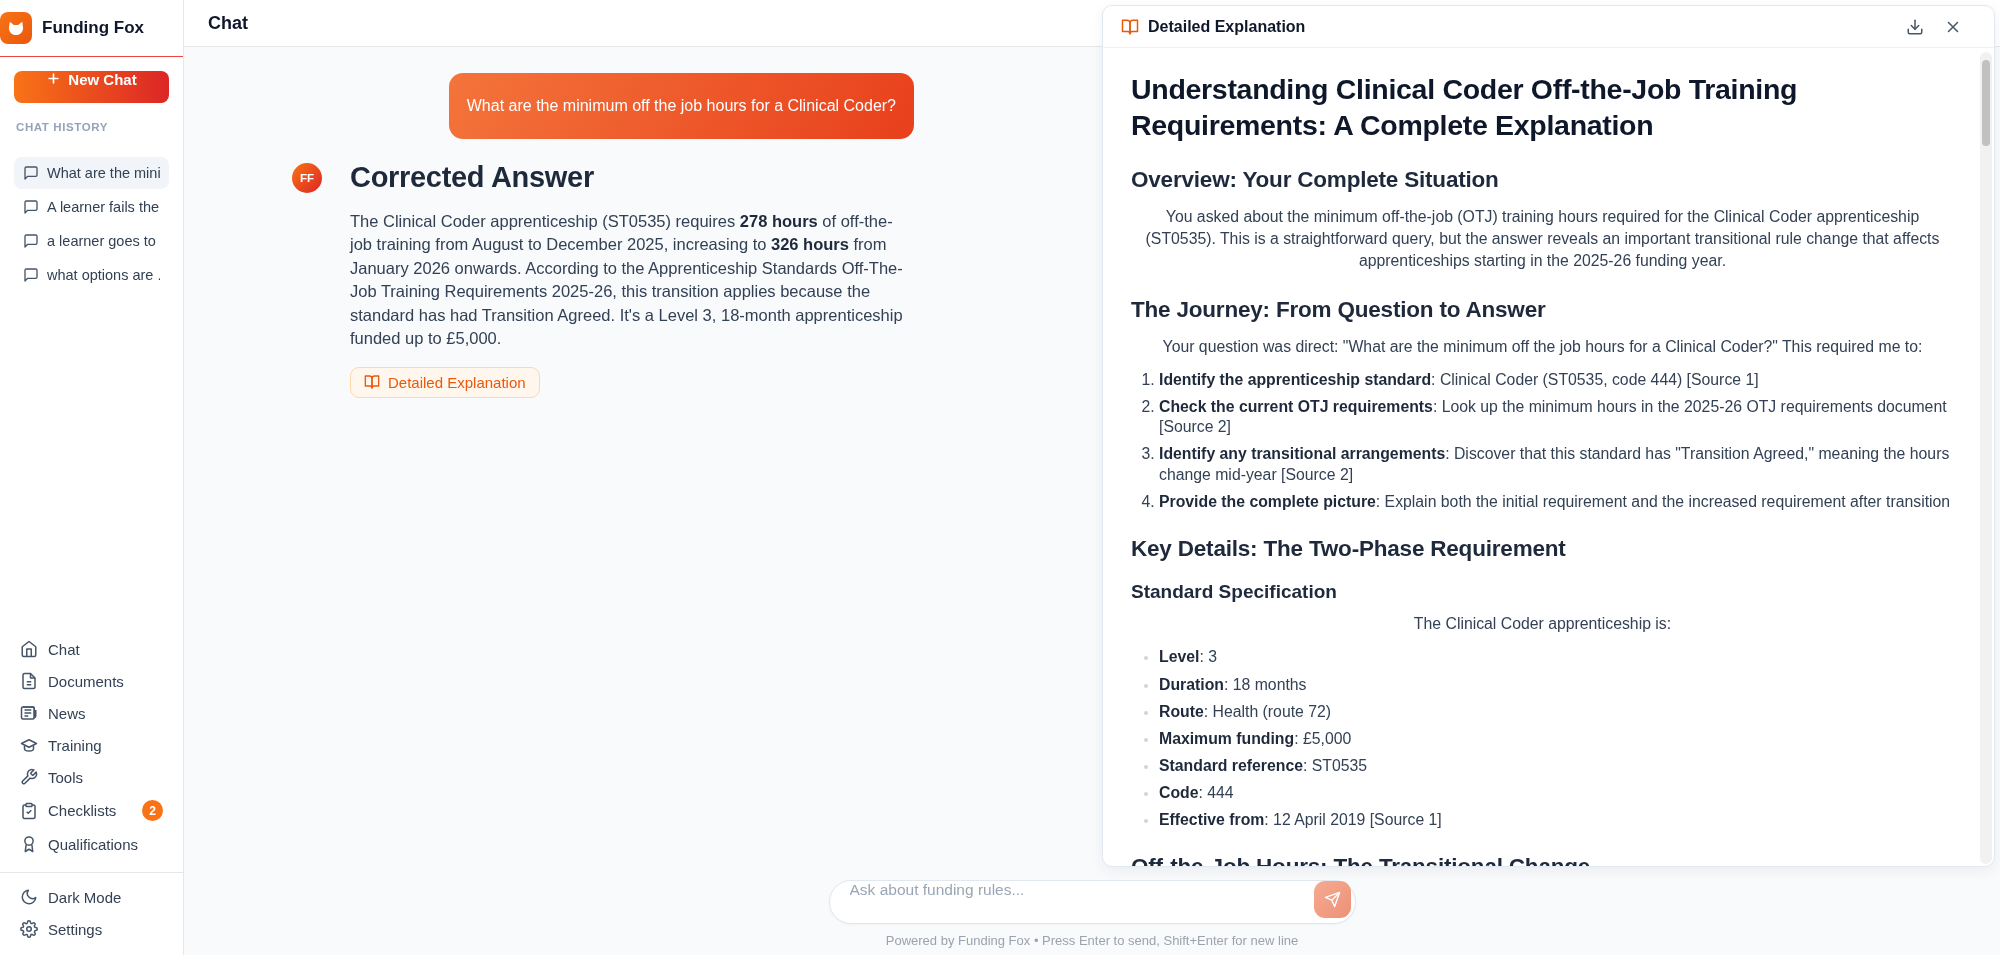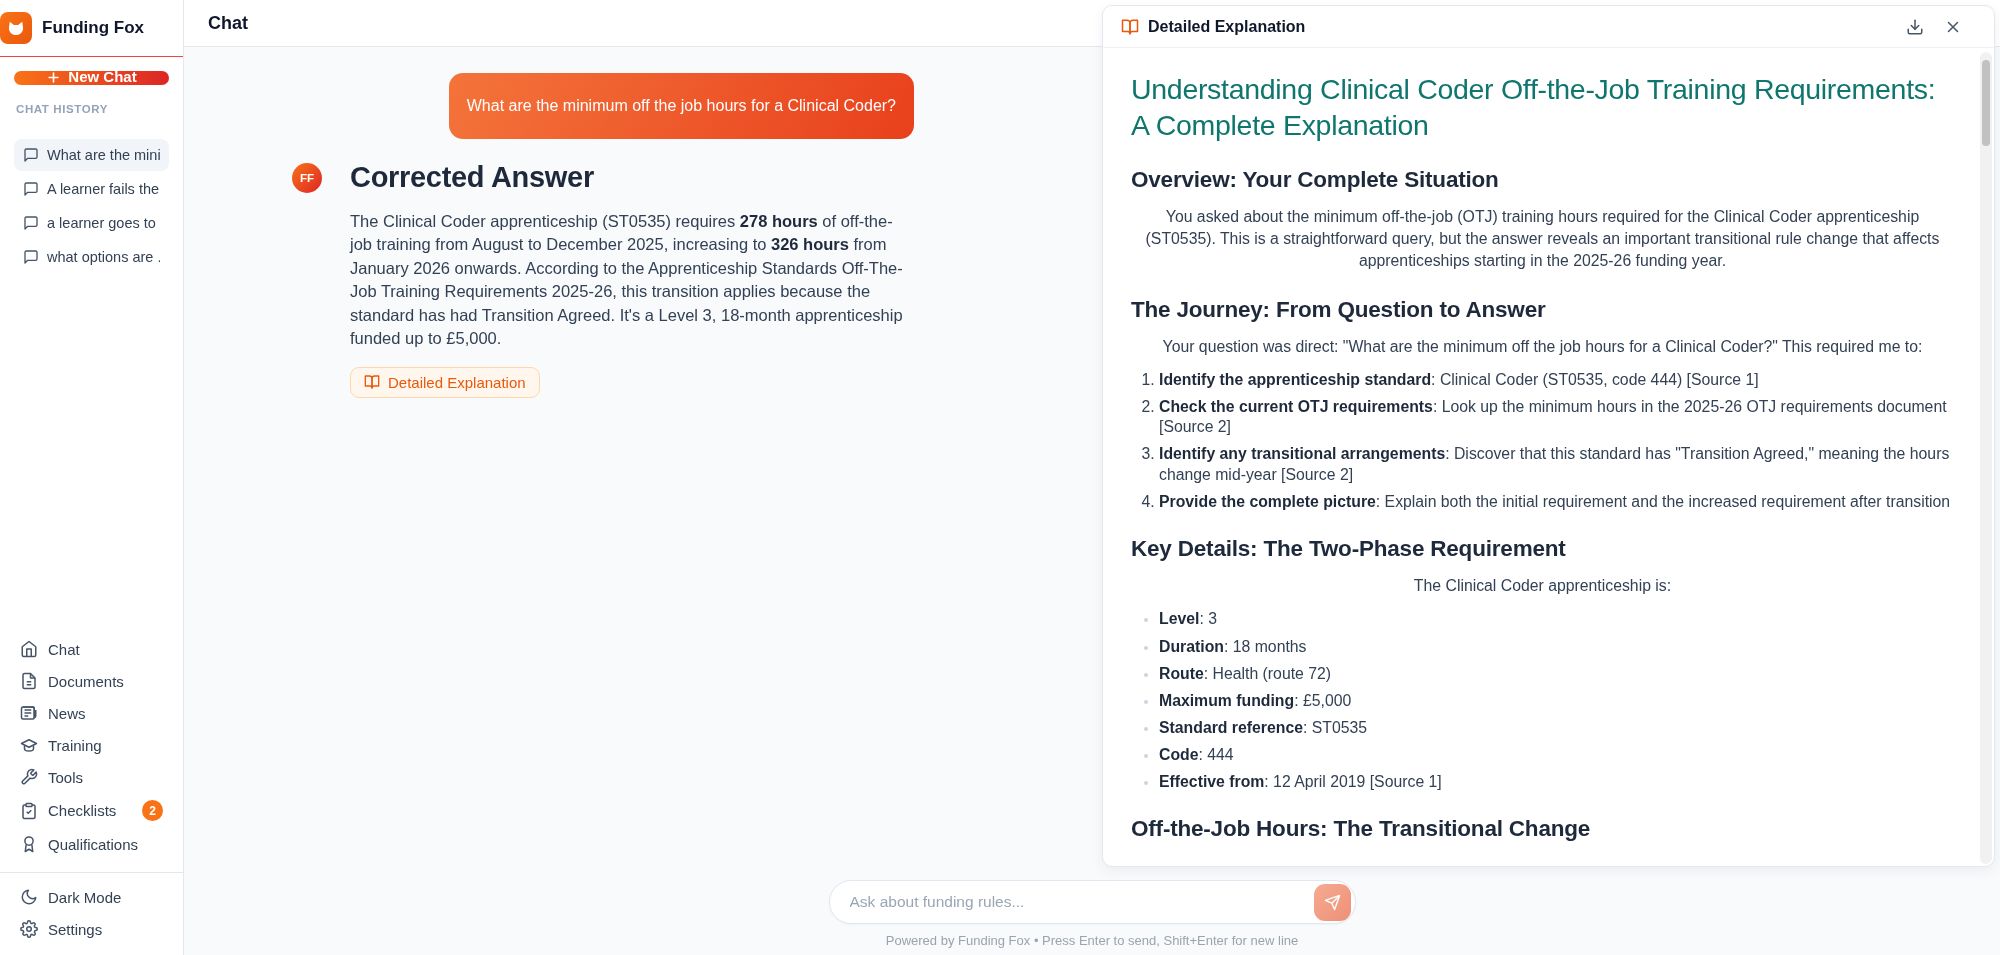--- a/index.html
+++ b/index.html
@@ -5,21 +5,21 @@
   * { margin:0; padding:0; box-sizing:border-box; }
   html,body { width:2000px; height:955px; overflow:hidden; font-family:"Liberation Sans", sans-serif; background:#f8fafc; color:#0f172a; }
   .app { display:flex; width:2000px; height:955px; }
 
   
   .sidebar { width:184px; min-width:184px; background:#ffffff; border-right:1px solid #e5e7eb; display:flex; flex-direction:column; }
   .brand-row { display:flex; align-items:center; gap:10px; padding:12px 0; border-bottom:1px solid #ef4444; }
   .brand-logo { width:32px; height:32px; border-radius:8px; background:linear-gradient(135deg,#f97316,#ea580c); display:flex; align-items:center; justify-content:center; }
   .brand-name { font-size:17px; font-weight:bold; color:#0f172a; }
   .side-top { padding:14px 14px 0 14px; }
-  .new-chat-btn { width:100%; height:14px; border:none; border-radius:8px; background:linear-gradient(90deg,#f97316,#dc2626); color:#fff; font-size:15px; font-weight:bold; display:flex; align-items:flex-end; justify-content:center; gap:7px; cursor:pointer; font-family:inherit; }
+  .new-chat-btn { width:100%; height:32px; border:none; border-radius:8px; background:linear-gradient(90deg,#f97316,#dc2626); color:#fff; font-size:15px; font-weight:bold; display:flex; align-items:flex-start; justify-content:center; gap:7px; cursor:pointer; font-family:inherit; }
   .history-label { margin:18px 2px 24px 2px; font-size:11.5px; font-weight:bold; letter-spacing:0.6px; color:#94a3b8; }
   .history-item { display:flex; align-items:center; gap:8px; padding:8px 9px; border-radius:8px; color:#334155; font-size:14.5px; cursor:pointer; margin-bottom:2px; }
   .history-item.selected { background:#f1f5f9; }
   .history-item svg { flex:none; color:#475569; }
   .hist-label { white-space:nowrap; overflow:hidden; }
   .side-spacer { flex:1; }
   .side-nav { padding:8px 14px 4px 14px; }
   .nav-item { display:flex; align-items:center; gap:10px; padding:7px 6px; color:#334155; font-size:15px; cursor:pointer; border-radius:8px; }
   .nav-item svg { color:#475569; flex:none; }
   .nav-badge { margin-left:auto; min-width:21px; height:21px; border-radius:50%; background:#f97316; color:#fff; font-size:12px; font-weight:bold; display:flex; align-items:center; justify-content:center; }
@@ -38,34 +38,34 @@
   .user-bubble { margin-left:auto; background:linear-gradient(120deg,#f4743b,#e8401c); color:#fff; font-size:16px; font-weight:500; padding:24px 18px; border-radius:14px; max-width:90%; }
   .answer-block { display:flex; gap:28px; margin-top:22px; }
   .answer-avatar { width:30px; height:30px; border-radius:50%; background:linear-gradient(135deg,#f97316,#dc2626); color:#fff; font-size:11.5px; font-weight:bold; display:flex; align-items:center; justify-content:center; flex:none; margin-top:2px; }
   .answer-heading { font-size:29px; font-weight:800; color:#1e293b; letter-spacing:-0.3px; }
   .answer-text { margin-top:16px; font-size:16.5px; line-height:1.42; color:#334155; }
   .answer-text strong { color:#1e293b; }
   .detail-btn { margin-top:16px; display:inline-flex; align-items:center; gap:8px; height:31px; padding:0 13px; background:#fff7ed; border:1px solid #fed7aa; border-radius:9px; color:#ea580c; font-size:15px; font-weight:500; cursor:pointer; font-family:inherit; align-self:flex-start; }
 
   
   .composer { position:absolute; left:0; right:0; bottom:0; height:84px; display:flex; flex-direction:column; align-items:center; padding-top:9px; background:transparent; }
-  .input-row { width:527px; height:44px; background:#fff; border:1px solid #e2e8f0; border-radius:22px; display:flex; align-items:center; padding:0 4px 0 20px; box-shadow:0 1px 2px rgba(15,23,42,0.04); }
+  .input-row { width:527px; height:44px; background:#fff; border:1px solid #e2e8f0; border-radius:22px; display:flex; align-items:flex-start; padding:0 4px 0 20px; box-shadow:0 1px 2px rgba(15,23,42,0.04); }
   .chat-input { flex:1; border:none; outline:none; font-size:15.5px; color:#334155; background:transparent; font-family:inherit; }
   .chat-input::placeholder { color:#9aa6b5; }
   .send-btn { width:37px; height:37px; border:none; border-radius:11px; background:linear-gradient(135deg,#f5ab91,#ee9078); color:#fff; display:flex; align-items:center; justify-content:center; cursor:pointer; }
   .composer-note { margin-top:9px; font-size:13px; color:#9ca3af; }
 
   
   .detail-panel { position:absolute; top:5px; right:5px; bottom:88px; width:893px; background:#ffffff; border:1px solid #e2e8f0; border-radius:10px; box-shadow:0 4px 14px rgba(15,23,42,0.06); display:flex; flex-direction:column; overflow:hidden; }
   .panel-header { height:42px; min-height:42px; border-bottom:1px solid #eef0f3; display:flex; align-items:center; padding:0 18px; gap:9px; }
   .panel-header-title { font-size:16px; font-weight:bold; color:#0f172a; }
   .panel-header-icons { margin-left:auto; display:flex; align-items:center; gap:20px; padding-right:14px; }
   .picon { color:#475569; cursor:pointer; display:flex; }
   .panel-body { flex:1; overflow:hidden; padding:20px 40px 0 28px; position:relative; }
-  .doc h1 { font-size:28.5px; line-height:1.25; font-weight:400; color:#0f766e; letter-spacing:-0.3px; margin:4px 0 14px 0; }
+  .doc h1 { font-size:28.5px; line-height:1.25; font-weight:700; color:#0f172a; letter-spacing:-0.3px; margin:4px 0 14px 0; }
   .doc h2 { font-size:22.5px; font-weight:bold; color:#1e293b; margin:24px 0 13px 0; letter-spacing:-0.2px; }
   .doc h3 { font-size:19px; font-weight:bold; color:#1e293b; margin:19px 0 10px 0; }
   .doc p { font-size:15.8px; line-height:1.4; color:#334155; margin:0 0 9px 0;text-align:center; }
   .doc strong { color:#1e293b; }
   .doc ol, .doc ul { margin:12px 0 12px 0; padding-left:28px; }
   .doc li { font-size:15.8px; line-height:1.3; color:#334155; margin-bottom:6.5px; }
   .doc ul li::marker { color:#cbd5e1; font-size:13px; }
   .panel-scrollbar { position:absolute; top:46px; bottom:2px; right:2px; width:12px; background:#f1f1f1; border-radius:6px; }
   .panel-scroll-thumb { position:absolute; top:8px; right:2px; width:8px; height:86px; border-radius:4px; background:#c1c1c1; cursor:grab; }
 </style>
@@ -288,20 +288,21 @@
           <h2>The Journey: From Question to Answer</h2>
           <p>Your question was direct: "What are the minimum off the job hours for a Clinical Coder?" This required me to:</p>
           <ol>
             <li><strong>Identify the apprenticeship standard</strong><span>: Clinical Coder (ST0535, code 444) [Source 1]</span></li>
             <li><strong>Check the current OTJ requirements</strong><span>: Look up the minimum hours in the 2025-26 OTJ requirements document [Source 2]</span></li>
             <li><strong>Identify any transitional arrangements</strong><span>: Discover that this standard has "Transition Agreed," meaning the hours change mid-year [Source 2]</span></li>
             <li><strong>Provide the complete picture</strong><span>: Explain both the initial requirement and the increased requirement after transition</span></li>
           </ol>
 
           <h2>Key Details: The Two-Phase Requirement</h2>
+          <h3>Standard Specification</h3>
           <p>The Clinical Coder apprenticeship is:</p>
           <ul>
             <li><strong>Level</strong><span>: 3</span></li>
             <li><strong>Duration</strong><span>: 18 months</span></li>
             <li><strong>Route</strong><span>: Health (route 72)</span></li>
             <li><strong>Maximum funding</strong><span>: £5,000</span></li>
             <li><strong>Standard reference</strong><span>: ST0535</span></li>
             <li><strong>Code</strong><span>: 444</span></li>
             <li><strong>Effective from</strong><span>: 12 April 2019 [Source 1]</span></li>
           </ul>

